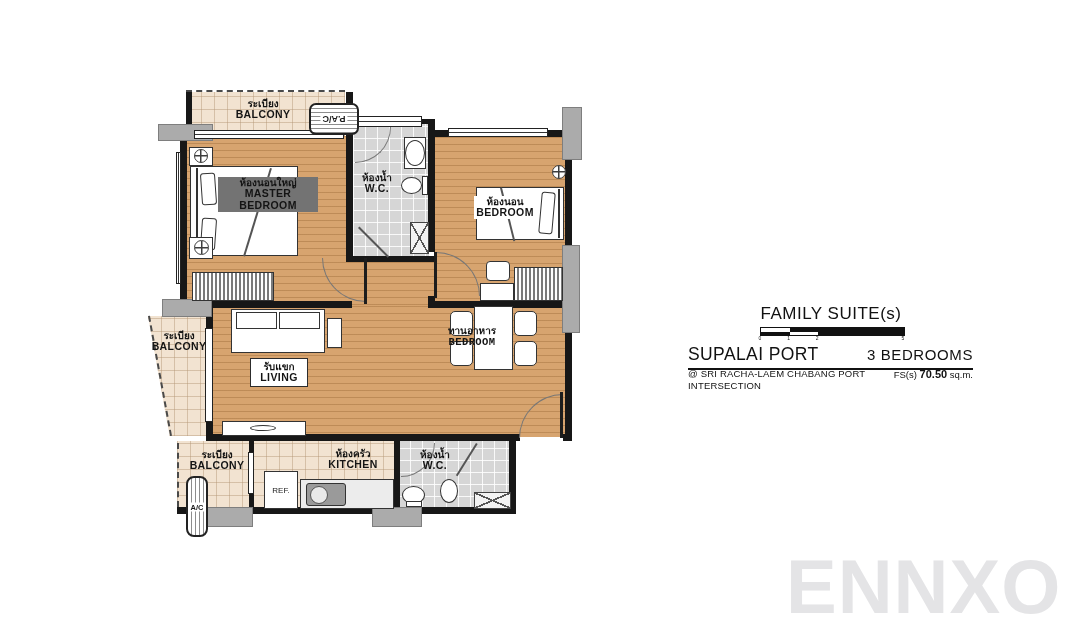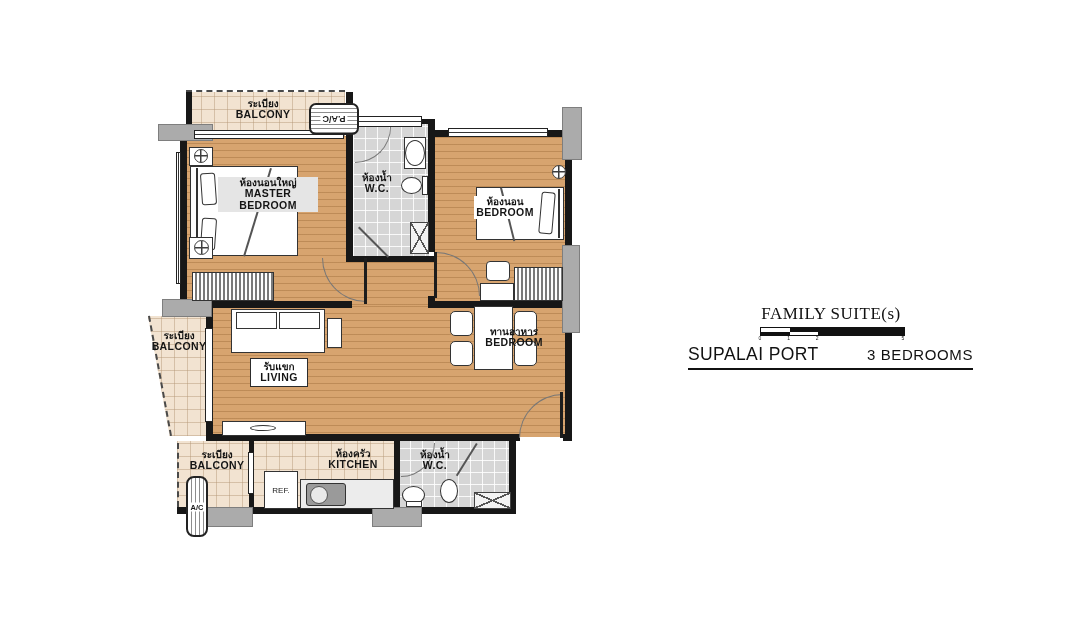--- a/index.html
+++ b/index.html
@@ -56,21 +56,21 @@
            background:#fff;font-size:9px;font-weight:700;padding:0 2px;white-space:nowrap;}
   .aclabel.up{transform:translate(-50%,-50%);font-size:7.5px;}
 
   .counter{background:#ececec;border:1.5px solid #333;}
   .sink{background:#9a9a9a;border:1.5px solid #333;border-radius:3px;}
   .basin{position:absolute;left:3px;top:2px;width:16px;height:16px;border-radius:50%;background:#e9e9e9;border:1px solid #555;}
 
   
   .infoblock{left:680px;top:298px;width:296px;height:100px;}
   .fs-title{position:absolute;left:58px;top:6px;width:186px;text-align:center;
-            font-size:17px;letter-spacing:.5px;color:#111;font-family:Liberation Serif, serif;}
+            font-size:17px;letter-spacing:.5px;color:#111;}
   .scalebar{position:absolute;left:80px;top:29px;width:143px;height:7px;border:1px solid #111;display:flex;}
   .scalebar .seg{height:100%;}
   .ticks{position:absolute;left:80px;top:37px;width:143px;height:6px;font-size:5px;color:#222;}
   .ticks span{position:absolute;transform:translateX(-50%);}
   .projrow{position:absolute;left:8px;top:46px;width:285px;border-bottom:2px solid #111;
            display:flex;justify-content:space-between;align-items:baseline;padding-bottom:3px;}
   .projname{font-size:17.5px;letter-spacing:.4px;color:#111;}
   .unittype{font-size:15px;letter-spacing:.6px;color:#111;}
   .detailrow{position:absolute;left:8px;top:70px;width:285px;display:flex;justify-content:space-between;}
   .loc{font-size:9.5px;letter-spacing:.2px;line-height:1.3;color:#111;}
@@ -146,21 +146,21 @@
   <div class="abs furn" style="left:190px;top:166px;width:108px;height:90px;"></div>
   <div class="abs" style="left:196px;top:168px;width:2px;height:86px;background:#333;"></div>
   <div class="abs furn" style="left:201px;top:173px;width:15px;height:32px;border-radius:3px;transform:rotate(-4deg);"></div>
   <div class="abs furn" style="left:201px;top:218px;width:15px;height:32px;border-radius:3px;transform:rotate(4deg);"></div>
   <div class="abs diag" style="left:270px;top:168px;width:1.5px;height:92px;transform:rotate(17deg);"></div>
   <div class="abs furn" style="left:189px;top:147px;width:24px;height:19px;"></div>
   <div class="abs fan" style="left:194px;top:149px;width:14px;height:14px;"></div>
   <div class="abs furn" style="left:189px;top:237px;width:24px;height:22px;"></div>
   <div class="abs fan" style="left:194px;top:240px;width:15px;height:15px;"></div>
   <div class="abs hatch" style="left:192px;top:272px;width:82px;height:29px;"></div>
-  <div class="abs rlabel" style="left:218px;top:177px;width:100px;background:#e5e5e5;">
+  <div class="abs rlabel" style="left:218px;top:177px;width:100px;background:#737373;">
     <span class="th">ห้องนอนใหญ่</span>
     <span class="en">MASTER</span>
     <span class="en">BEDROOM</span>
   </div>
 
   <div class="abs rlabel" style="left:226px;top:98px;width:74px;">
     <span class="th">ระเบียง</span>
     <span class="en">BALCONY</span>
   </div>
   <div class="abs acstripesH" style="left:309px;top:103px;width:50px;height:32px;">
@@ -204,21 +204,21 @@
   <div class="abs rlabel boxedlabel" style="left:250px;top:358px;width:58px;">
     <span class="th">รับแขก</span>
     <span class="en">LIVING</span>
   </div>
 
   <div class="abs furn" style="left:450px;top:311px;width:23px;height:25px;border-radius:5px;"></div>
   <div class="abs furn" style="left:450px;top:341px;width:23px;height:25px;border-radius:5px;"></div>
   <div class="abs furn" style="left:514px;top:311px;width:23px;height:25px;border-radius:5px;"></div>
   <div class="abs furn" style="left:514px;top:341px;width:23px;height:25px;border-radius:5px;"></div>
   <div class="abs furn" style="left:474px;top:306px;width:39px;height:64px;"></div>
-  <div class="abs rlabel" style="left:470px;top:326px;width:88px;">
+  <div class="abs rlabel" style="left:428px;top:326px;width:88px;font-family:Liberation Mono, monospace;">
     <span class="th">ทานอาหาร</span>
     <span class="en">BEDROOM</span>
   </div>
 
   <div class="abs rlabel" style="left:186px;top:449px;width:62px;">
     <span class="th">ระเบียง</span>
     <span class="en">BALCONY</span>
   </div>
   <div class="abs acstripesV" style="left:186px;top:476px;width:22px;height:61px;">
     <span class="aclabel up">A/C</span>
@@ -255,16 +255,28 @@
     <div class="ticks">
       <span style="left:0%">0</span>
       <span style="left:20%">1</span>
       <span style="left:40%">2</span>
       <span style="left:100%">5</span>
     </div>
     <div class="projrow">
       <span class="projname">SUPALAI PORT</span>
       <span class="unittype">3 BEDROOMS</span>
     </div>
-  </div>
-
+    <div class="detailrow">
+      <div class="loc">
+        <div>@ SRI RACHA-LAEM CHABANG PORT</div>
+        <div>INTERSECTION</div>
+      </div>
+      <div class="area">
+        <span>FS(s)</span>
+        <b>70.50</b>
+        <span>sq.m.</span>
+      </div>
+    </div>
+  </div>
+
+  <div class="abs watermark">ENNXO</div>
 
 </div>
 
 </body></html>

